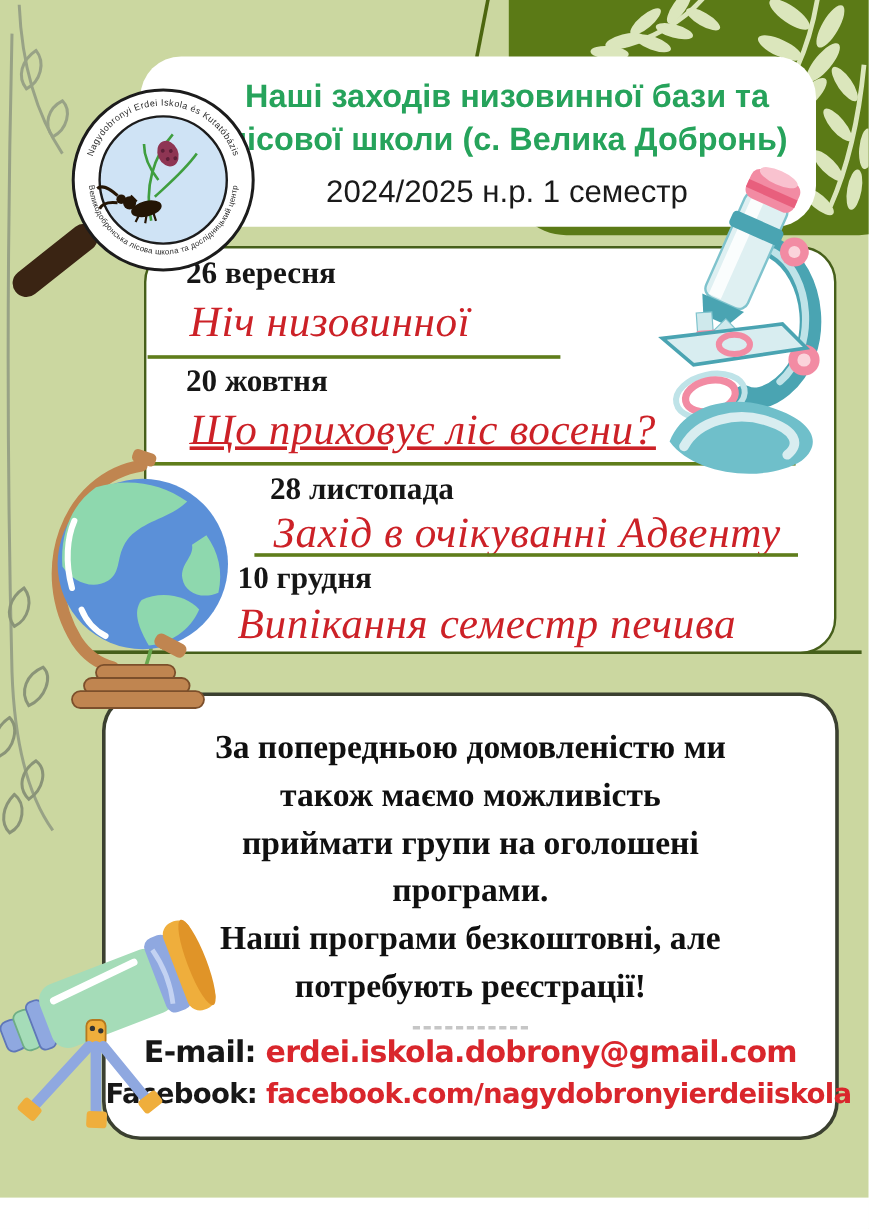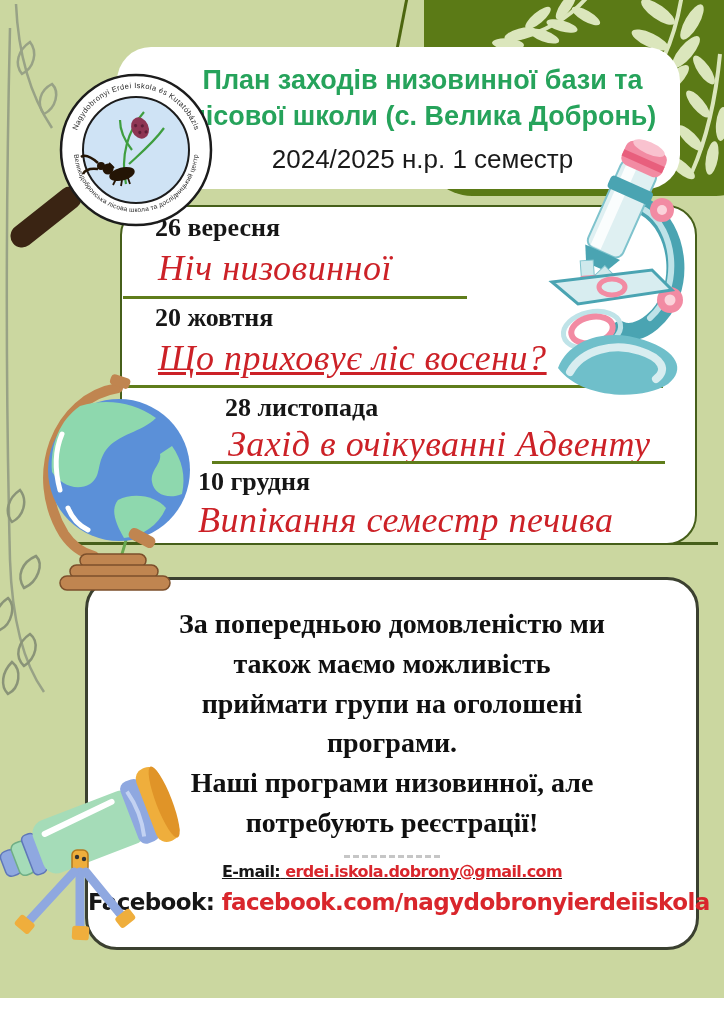--- a/index.html
+++ b/index.html
@@ -24,21 +24,21 @@
   .e-line{position:absolute;height:2.5px;background:#5f7d1b;}
   .d1{left:33px;top:6px;}   .n1{left:36px;top:40px;}  .u1{left:1px;top:89px;width:344px;}
   .d2{left:33px;top:96px;}  .n2{left:36px;top:130px;text-decoration:underline;} .u2{left:1px;top:178px;width:540px;}
   .d3{left:103px;top:186px;}.n3{left:106px;top:216px;}.u3{left:90px;top:254px;width:453px;}
   .d4{left:76px;top:260px;} .n4{left:76px;top:292px;}
   .para{margin:24px 20px 0;text-align:center;font:700 28px "Liberation Serif",serif;
         line-height:1.42;color:#101010;white-space:pre-line;}
   .dashes{width:96px;margin:12px auto 4px;border-top:3px dashed #c6c6c6;}
   .contact{text-align:center;font-family:"DejaVu Sans",sans-serif;font-weight:bold;
            color:#171717;letter-spacing:-0.6px;white-space:nowrap;}
-  .email{font-size:16px;margin-top:2px;text-decoration:underline;}
+  .email{font-size:25px;margin-top:2px;}
   .fb{font-size:23px;margin-top:8px;}
   .redlink{color:#d9262c;}
   
   .logo{position:absolute;left:8px;top:64px;width:225px;height:205px;}
   .microscope{position:absolute;left:540px;top:132px;width:170px;height:272px;}
   .globe{position:absolute;left:22px;top:372px;width:168px;height:222px;}
   .telescope{position:absolute;left:-6px;top:726px;width:196px;height:216px;}
 </style>
 </head>
 <body>
@@ -93,21 +93,21 @@
       <path d="M8,598 C-4,606 -8,620 0,630 C12,624 16,606 8,598 Z"></path>
       <path d="M30,634 C18,642 14,656 24,666 C36,658 40,642 30,634 Z"></path>
       <path d="M12,662 C2,672 0,686 8,694 C20,688 22,670 12,662 Z"></path>
     </g>
   </svg>
 
   <div class="rule543"></div>
 
   <div class="card card1">
     <div class="title">
-      <div>План заходів низовинної бази та</div>
+      <div>Наші заходів низовинної бази та</div>
       <div>лісової школи (с. Велика Добронь)</div>
     </div>
     <div class="subtitle">2024/2025 н.р. 1 семестр</div>
   </div>
 
   <div class="card card2">
     <div class="e-date d1">26 вересня</div>
     <div class="e-name n1">Ніч низовинної</div>
     <div class="e-line u1"></div>
     <div class="e-date d2">20 жовтня</div>
@@ -118,21 +118,21 @@
     <div class="e-line u3"></div>
     <div class="e-date d4">10 грудня</div>
     <div class="e-name n4">Випікання семестр печива</div>
   </div>
 
   <div class="card card3">
     <div class="para">За попередньою домовленістю ми
 також маємо можливість
 приймати групи на оголошені
 програми.
-Наші програми низовинної, але
+Наші програми безкоштовні, але
 потребують реєстрації!</div>
     <div class="dashes"></div>
     <div class="contact email">
       <span>E-mail:</span>
       <span class="redlink">erdei.iskola.dobrony@gmail.com</span>
     </div>
     <div class="contact fb">
       <span>Facebook:</span>
       <span class="redlink">facebook.com/nagydobronyierdeiiskola</span>
     </div>

